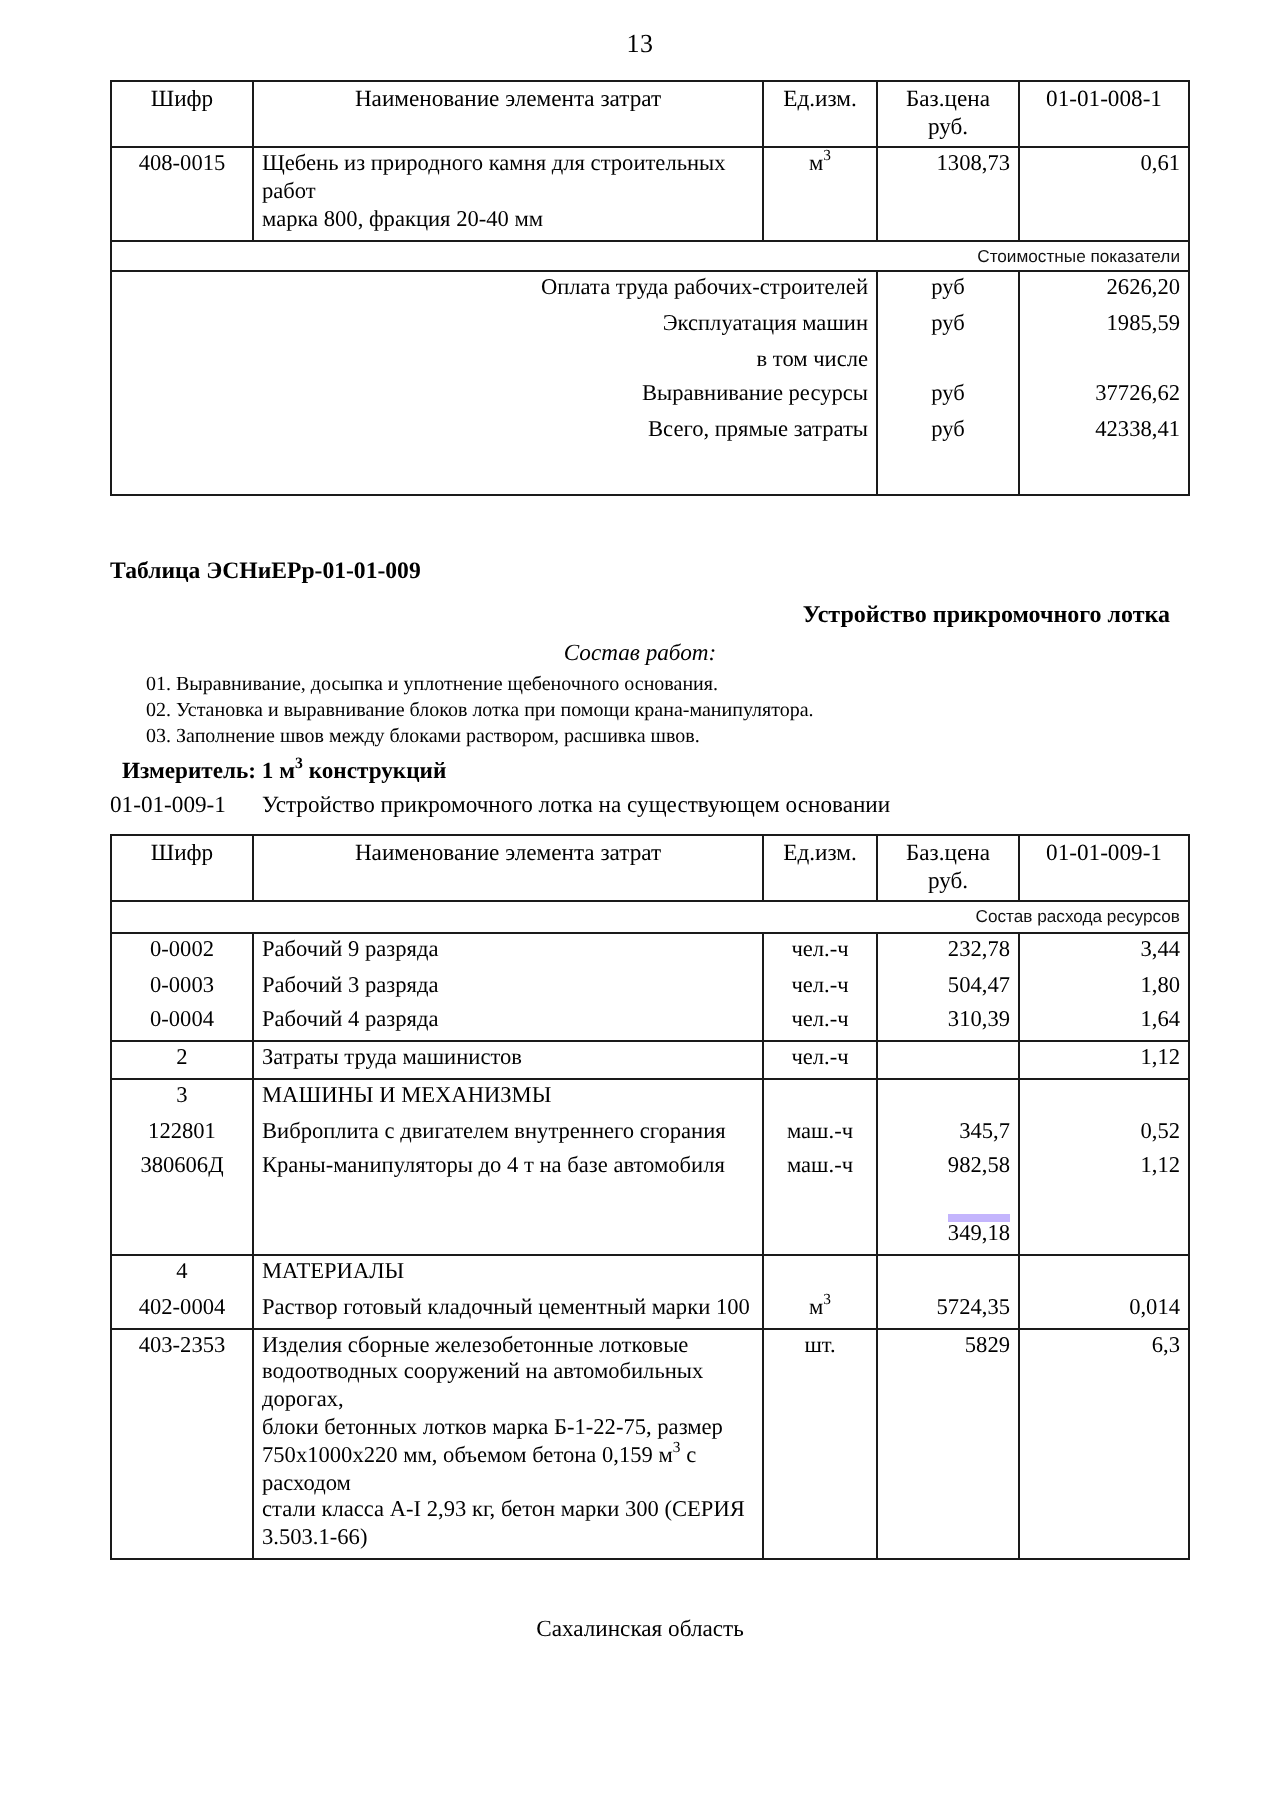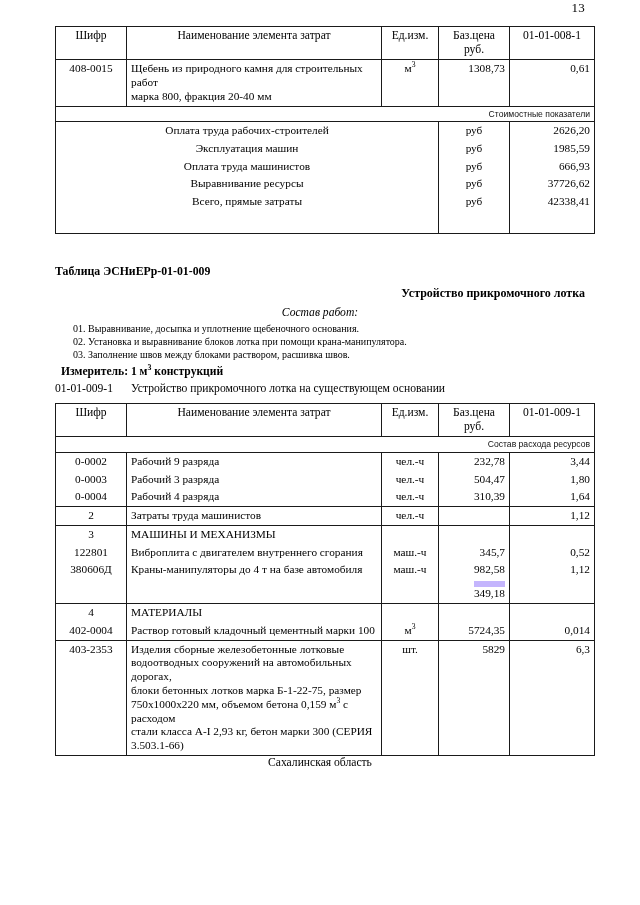--- a/index.html
+++ b/index.html
@@ -16,22 +16,23 @@
     overflow: hidden;
   }
   .page {
     width: 640px;
     height: 905px;
     position: relative;
     box-sizing: border-box;
     padding: 0 55px;
   }
   .page-number {
-    text-align: right;
+    text-align: center;
     font-size: 13px;
+    margin-top: 14px;
     margin-bottom: 10px;
     letter-spacing: 0.3px;
   }
 
   
   table.doc {
     width: 530px;
     border-collapse: collapse;
     table-layout: fixed;
     font-size: 11.3px;
@@ -60,34 +61,34 @@
   .subhead td {
     text-align: right;
     font-size: 8.6px;
     font-family: "Liberation Sans", sans-serif;
     padding: 1px 6px 1px 4px;
     color: #111;
   }
 
   .bold { font-weight: bold; }
   .center { text-align: center; }
-  .left { text-align: center; }
+  .left { text-align: right; }
   .no-top { border-top: none !important; }
   .no-bottom { border-bottom: none !important; }
 
   sup { font-size: 0.68em; vertical-align: super; line-height: 0; }
 
   .frac {
     display: inline-block;
     text-align: right;
   }
   .frac .num {
     display: block;
-    border-bottom: 6px solid #c4b5fd;
-    padding-bottom: 4px;
+    border-bottom: 4px solid #c4b5fd;
+    padding-bottom: 16px;
   }
   .frac .den { display: block; padding-top: 0px; }
 
   .spacer-row td { height: 18px; }
 
   
   .mid {
     margin-top: 30px;
     font-size: 11.6px;
   }
@@ -119,20 +120,21 @@
   }
   .variant-line {
     margin: 0 0 8px 0;
     font-size: 11.6px;
   }
   .variant-code { display: inline-block; min-width: 76px; }
 
   .footer {
     text-align: center;
     font-size: 11.6px;
+    margin-top: 28px;
   }
 </style>
 </head>
 <body>
 
 <div class="page">
 
   <div class="page-number">13</div>
 
   <table class="doc">
@@ -167,23 +169,23 @@
       <td colspan="3" class="left bold no-bottom">Оплата труда рабочих-строителей</td>
       <td class="c-price center bold no-bottom">руб</td>
       <td class="c-norm bold no-bottom">2626,20</td>
     </tr>
     <tr>
       <td colspan="3" class="left bold no-bottom no-top">Эксплуатация машин</td>
       <td class="c-price center bold no-bottom no-top">руб</td>
       <td class="c-norm bold no-bottom no-top">1985,59</td>
     </tr>
     <tr>
-      <td colspan="3" class="left no-bottom no-top">Оплата труда машинистов</td>
-      <td class="c-price center no-bottom no-top">руб</td>
-      <td class="c-norm no-bottom no-top">666,93</td>
+      <td colspan="3" class="left no-bottom no-top">в том числе</td>
+      <td class="c-price center no-bottom no-top"></td>
+      <td class="c-norm no-bottom no-top"></td>
     </tr>
     <tr>
       <td colspan="3" class="left bold no-bottom no-top">Выравнивание ресурсы</td>
       <td class="c-price center bold no-bottom no-top">руб</td>
       <td class="c-norm bold no-bottom no-top">37726,62</td>
     </tr>
     <tr>
       <td colspan="3" class="left bold no-bottom no-top">Всего, прямые затраты</td>
       <td class="c-price center bold no-bottom no-top">руб</td>
       <td class="c-norm bold no-bottom no-top">42338,41</td>

